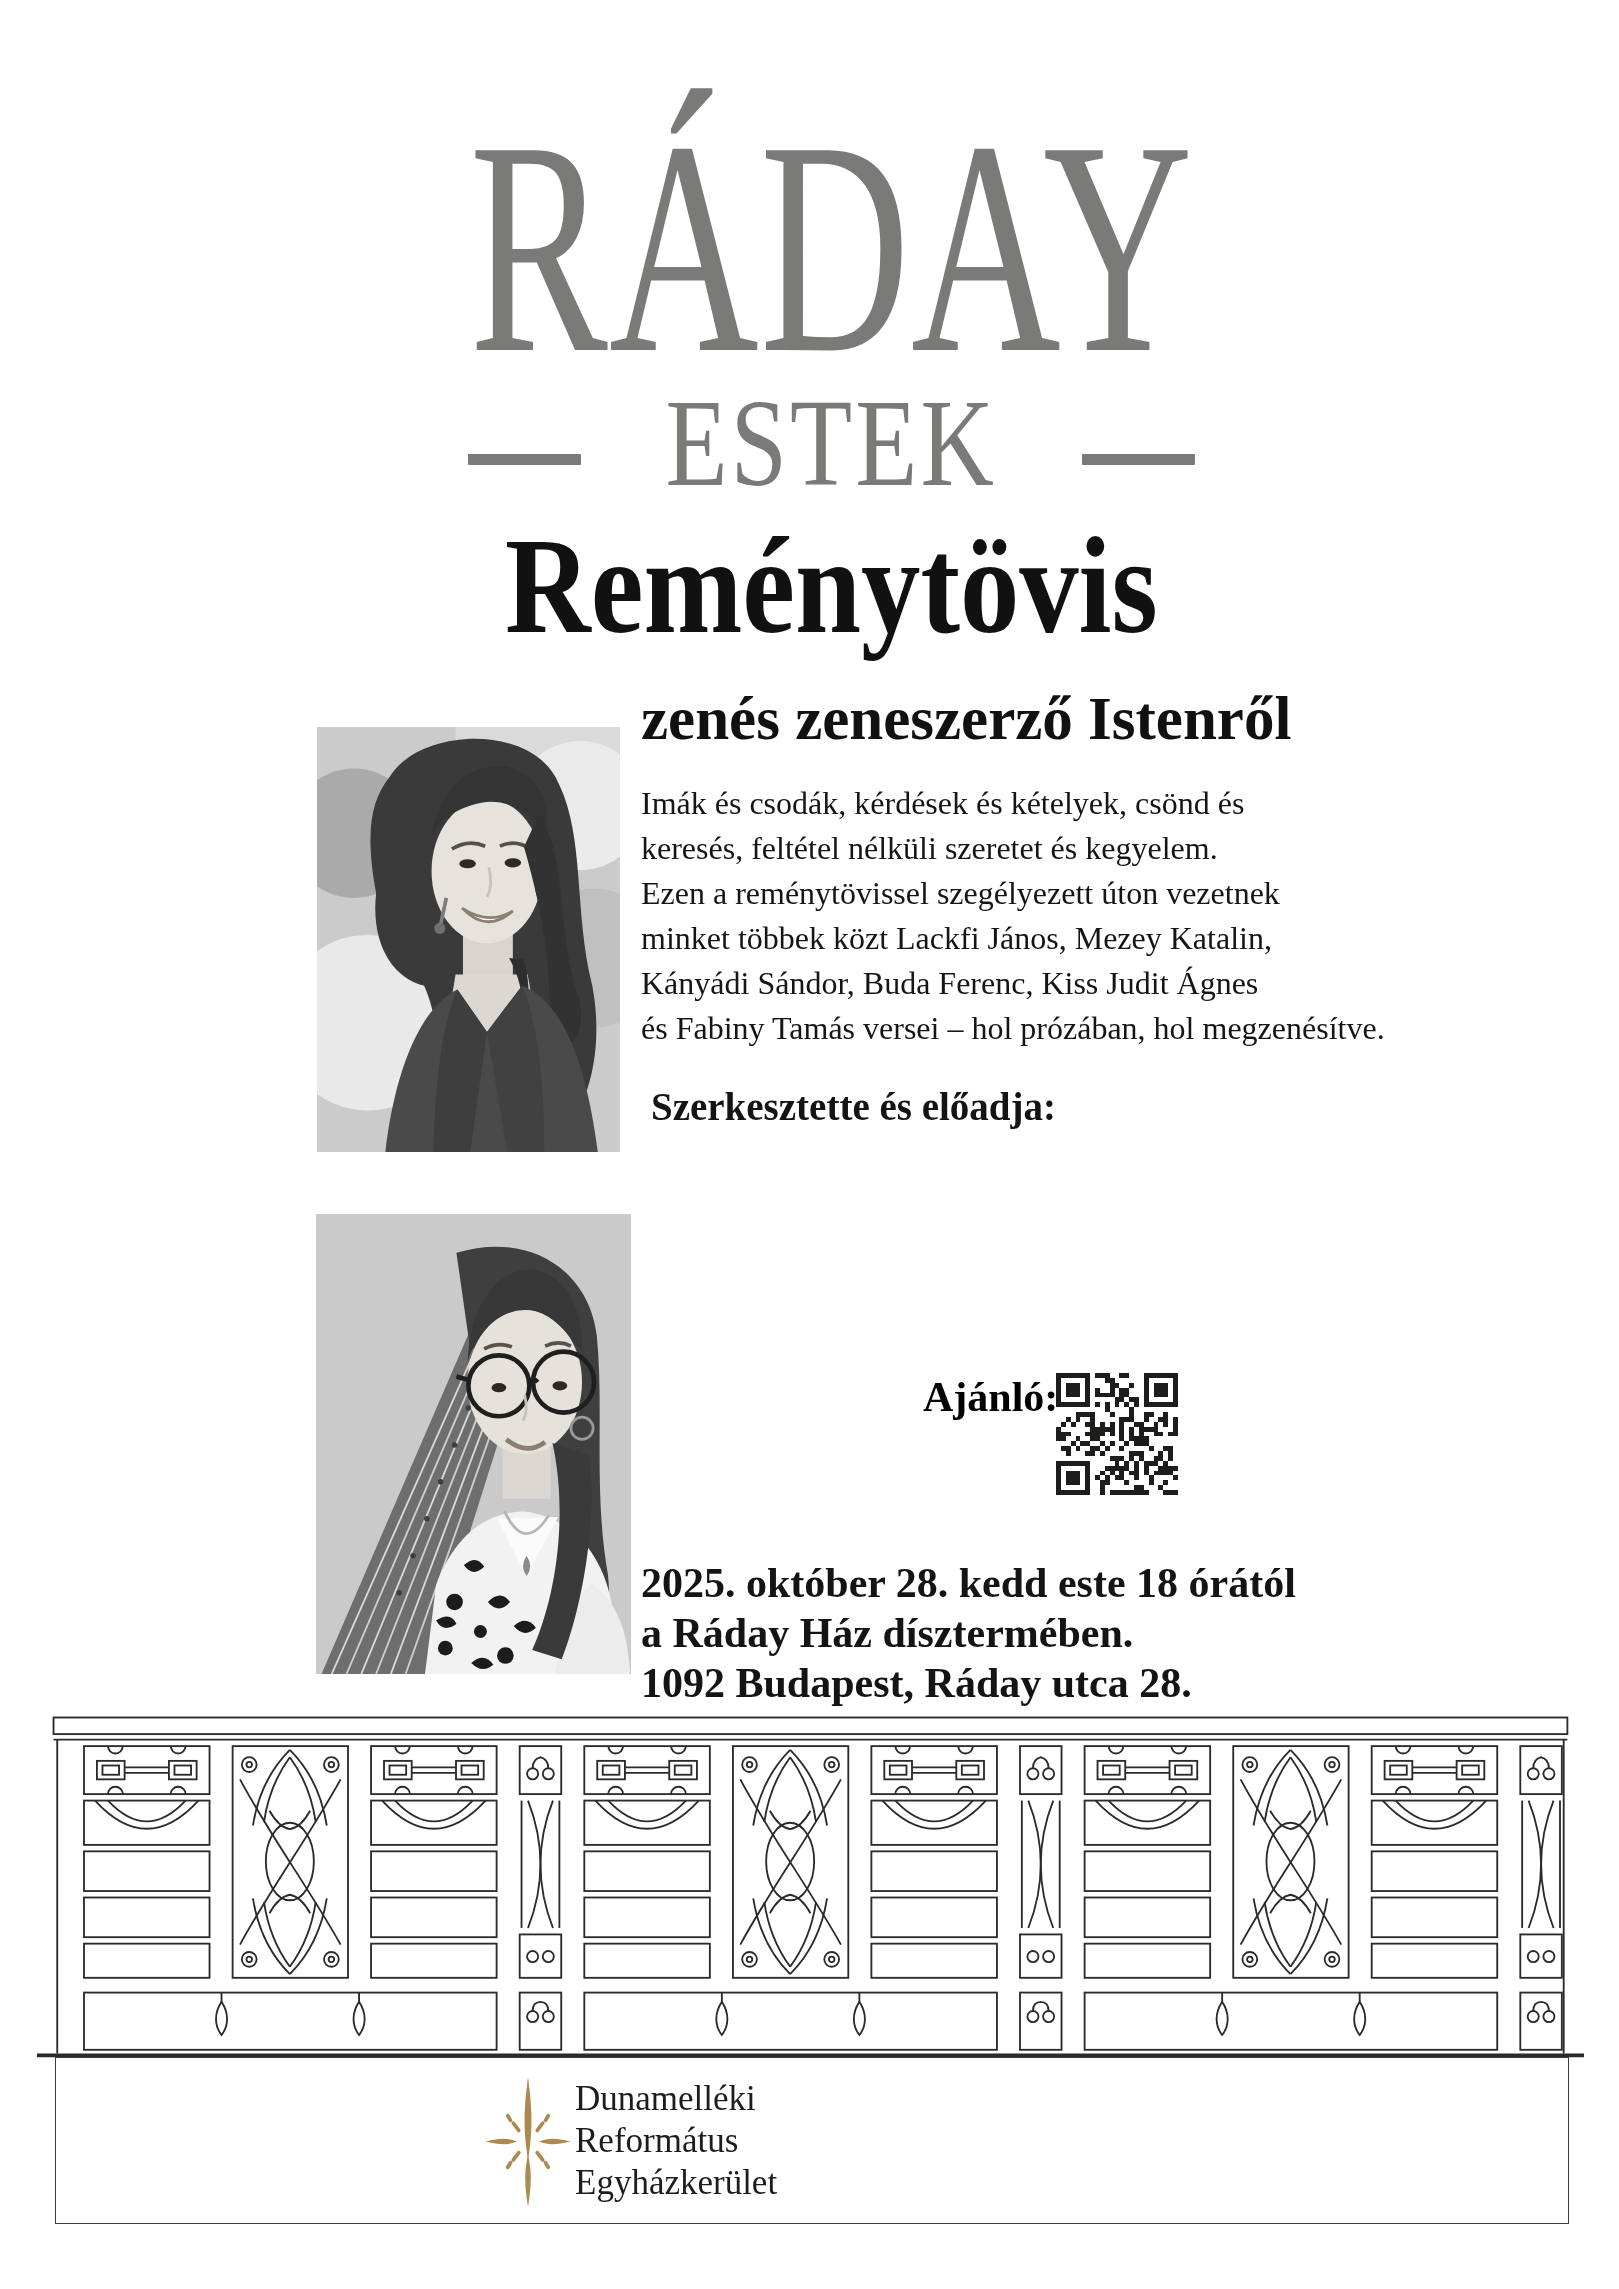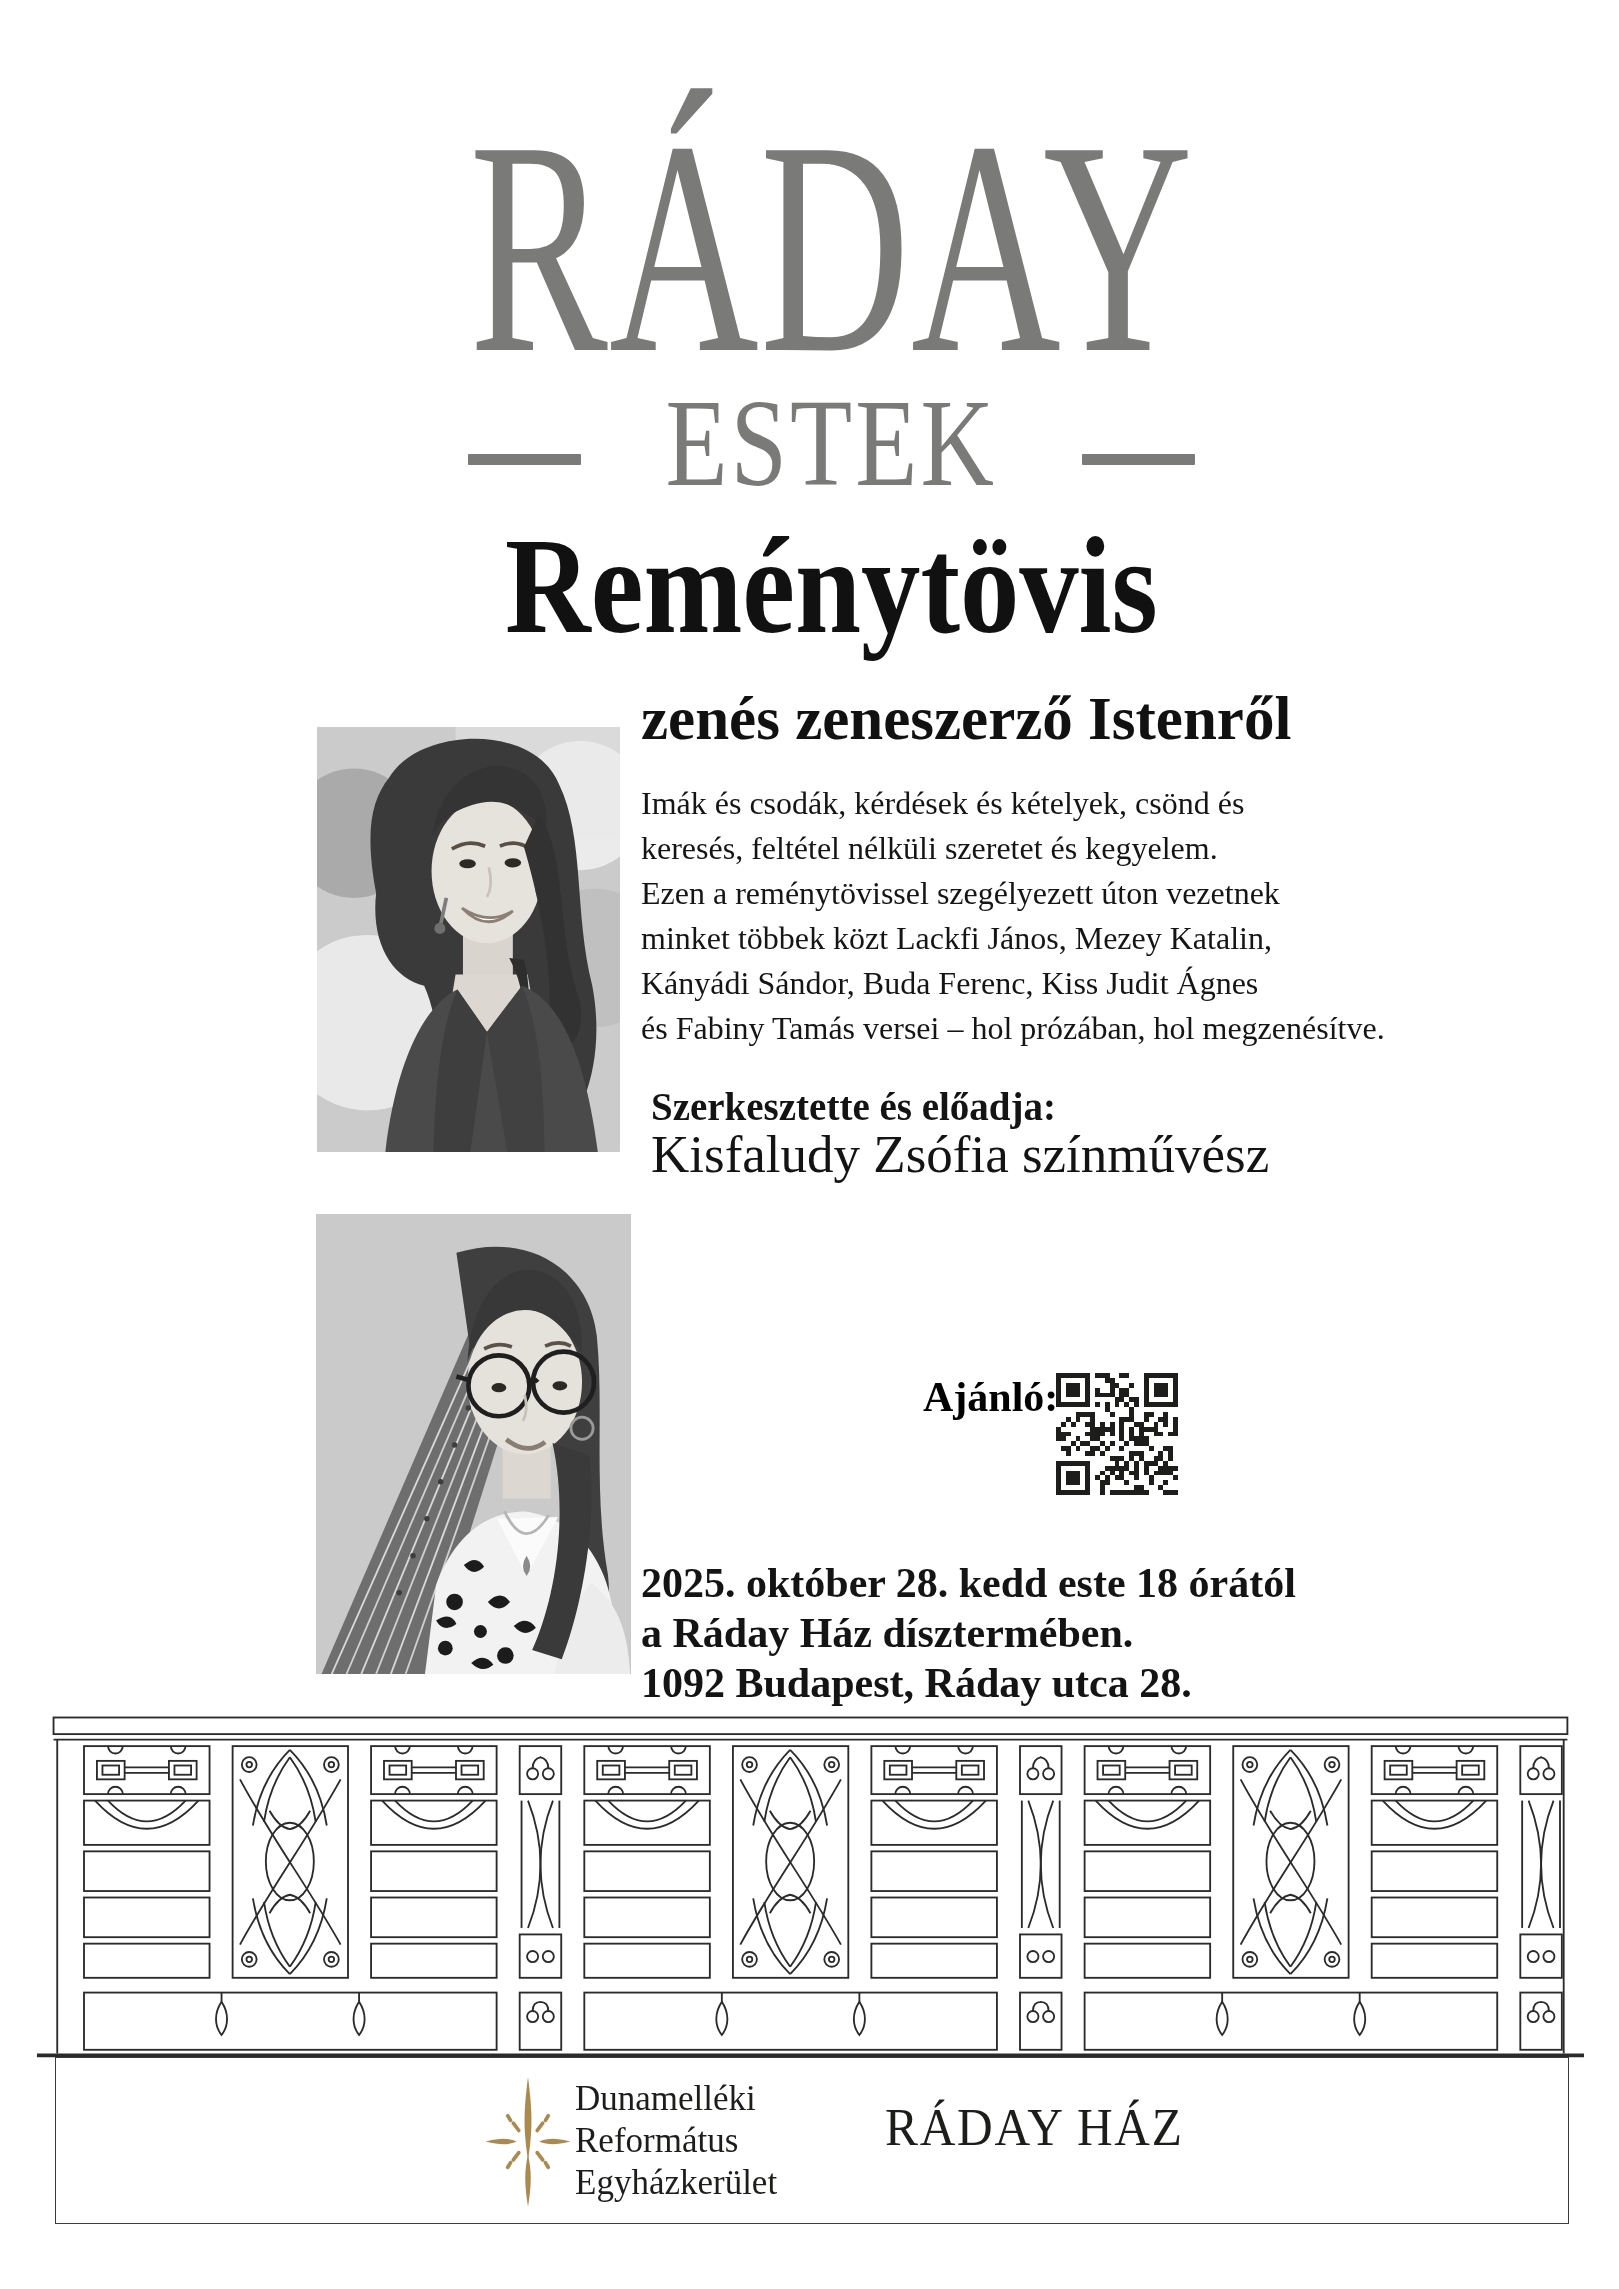--- a/index.html
+++ b/index.html
@@ -166,21 +166,20 @@
   <div class="description">
     <div>Imák és csodák, kérdések és kételyek, csönd és</div>
     <div>keresés, feltétel nélküli szeretet és kegyelem.</div>
     <div>Ezen a reménytövissel szegélyezett úton vezetnek</div>
     <div>minket többek közt Lackfi János, Mezey Katalin,</div>
     <div>Kányádi Sándor, Buda Ferenc, Kiss Judit Ágnes</div>
     <div>és Fabiny Tamás versei – hol prózában, hol megzenésítve.</div>
   </div>
 
   <div class="credit-label label-1">Szerkesztette és előadja:</div>
-  <div class="credit-name name-1">Kisfaludy Zsófia színművész</div>
 
   <div class="ajanlo-label">Ajánló:</div>
   <div class="qr">
     <svg id="qr" viewBox="0 0 25 25" shape-rendering="crispEdges">
         <g fill="#1d1d1b">
           <rect x="0" y="0" width="1" height="1"></rect>
           <rect x="1" y="0" width="1" height="1"></rect>
           <rect x="2" y="0" width="1" height="1"></rect>
           <rect x="3" y="0" width="1" height="1"></rect>
           <rect x="4" y="0" width="1" height="1"></rect>
@@ -598,19 +597,16 @@
           <line x1="72" y1="44" x2="69" y2="49"></line>
         <line x1="28" y1="100" x2="31" y2="95"></line>
           <line x1="72" y1="100" x2="69" y2="95"></line>
       </g>
     </svg>
     <div class="org-lines">
       <div>Dunamelléki</div>
       <div>Református</div>
       <div>Egyházkerület</div>
     </div>
-    <div class="venue-name">
-      <span>RÁDAY HÁZ</span>
-    </div>
   </div>
 
 </div>
 
 
 </body></html>

